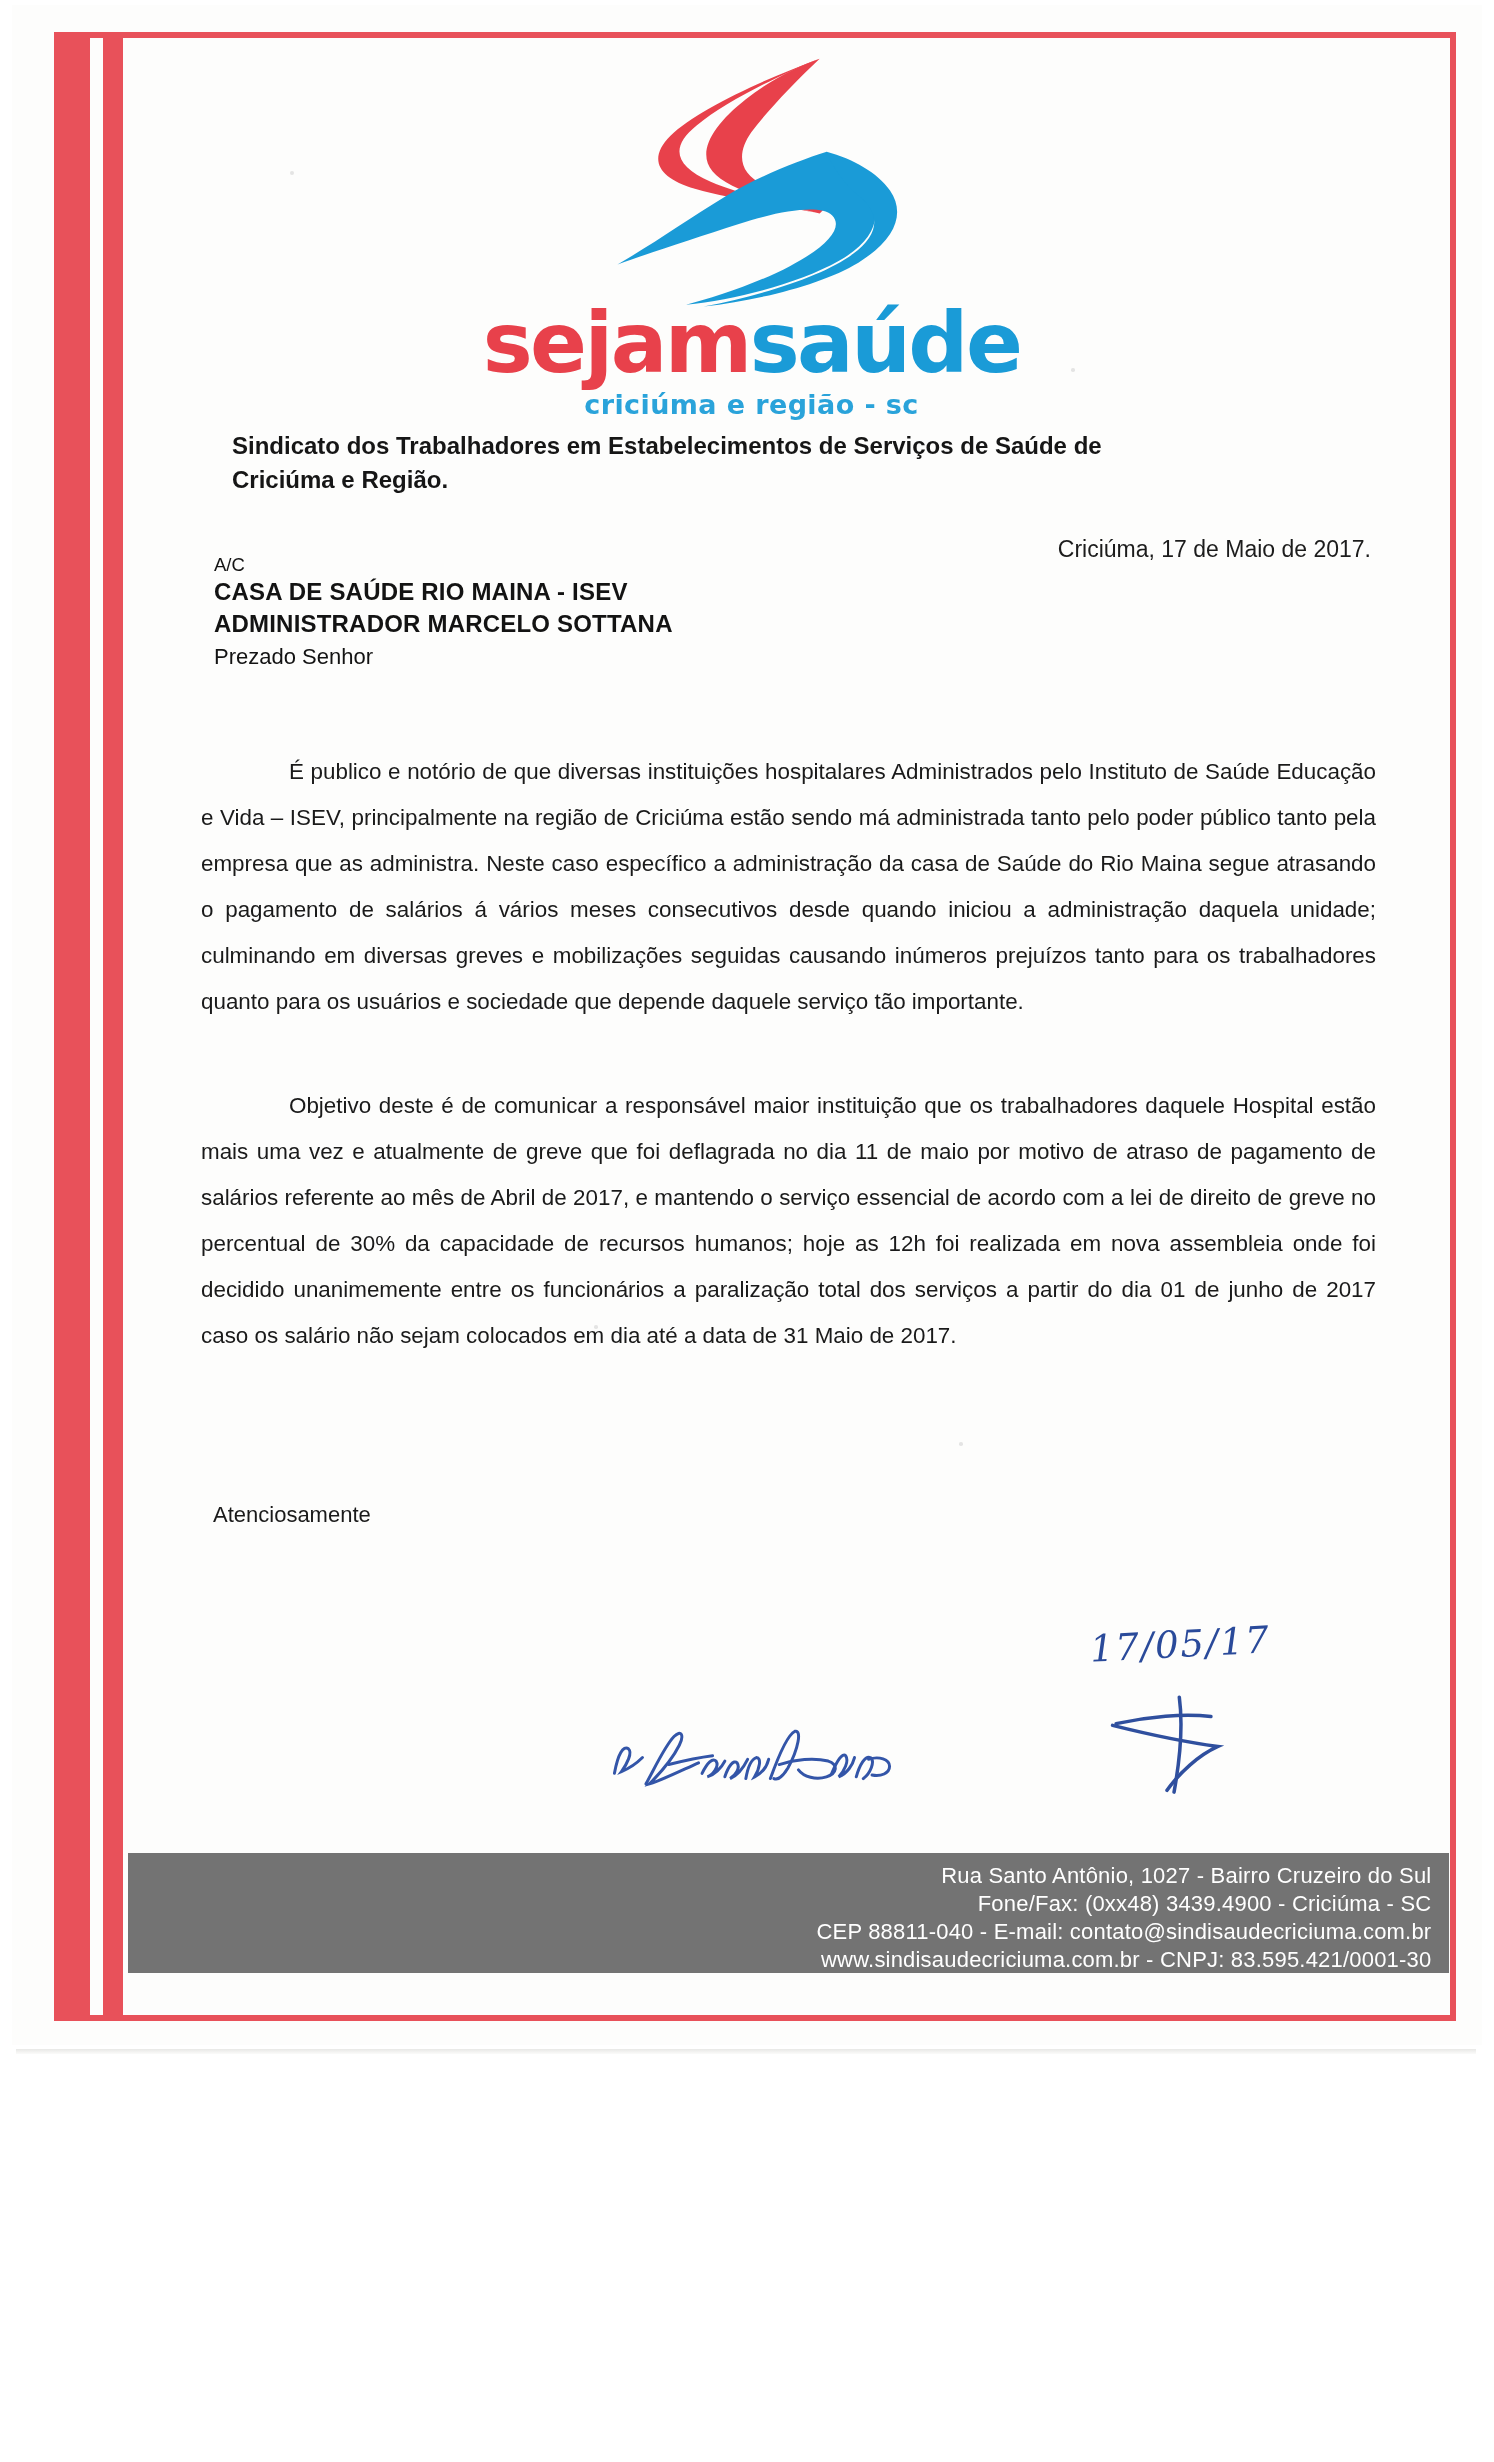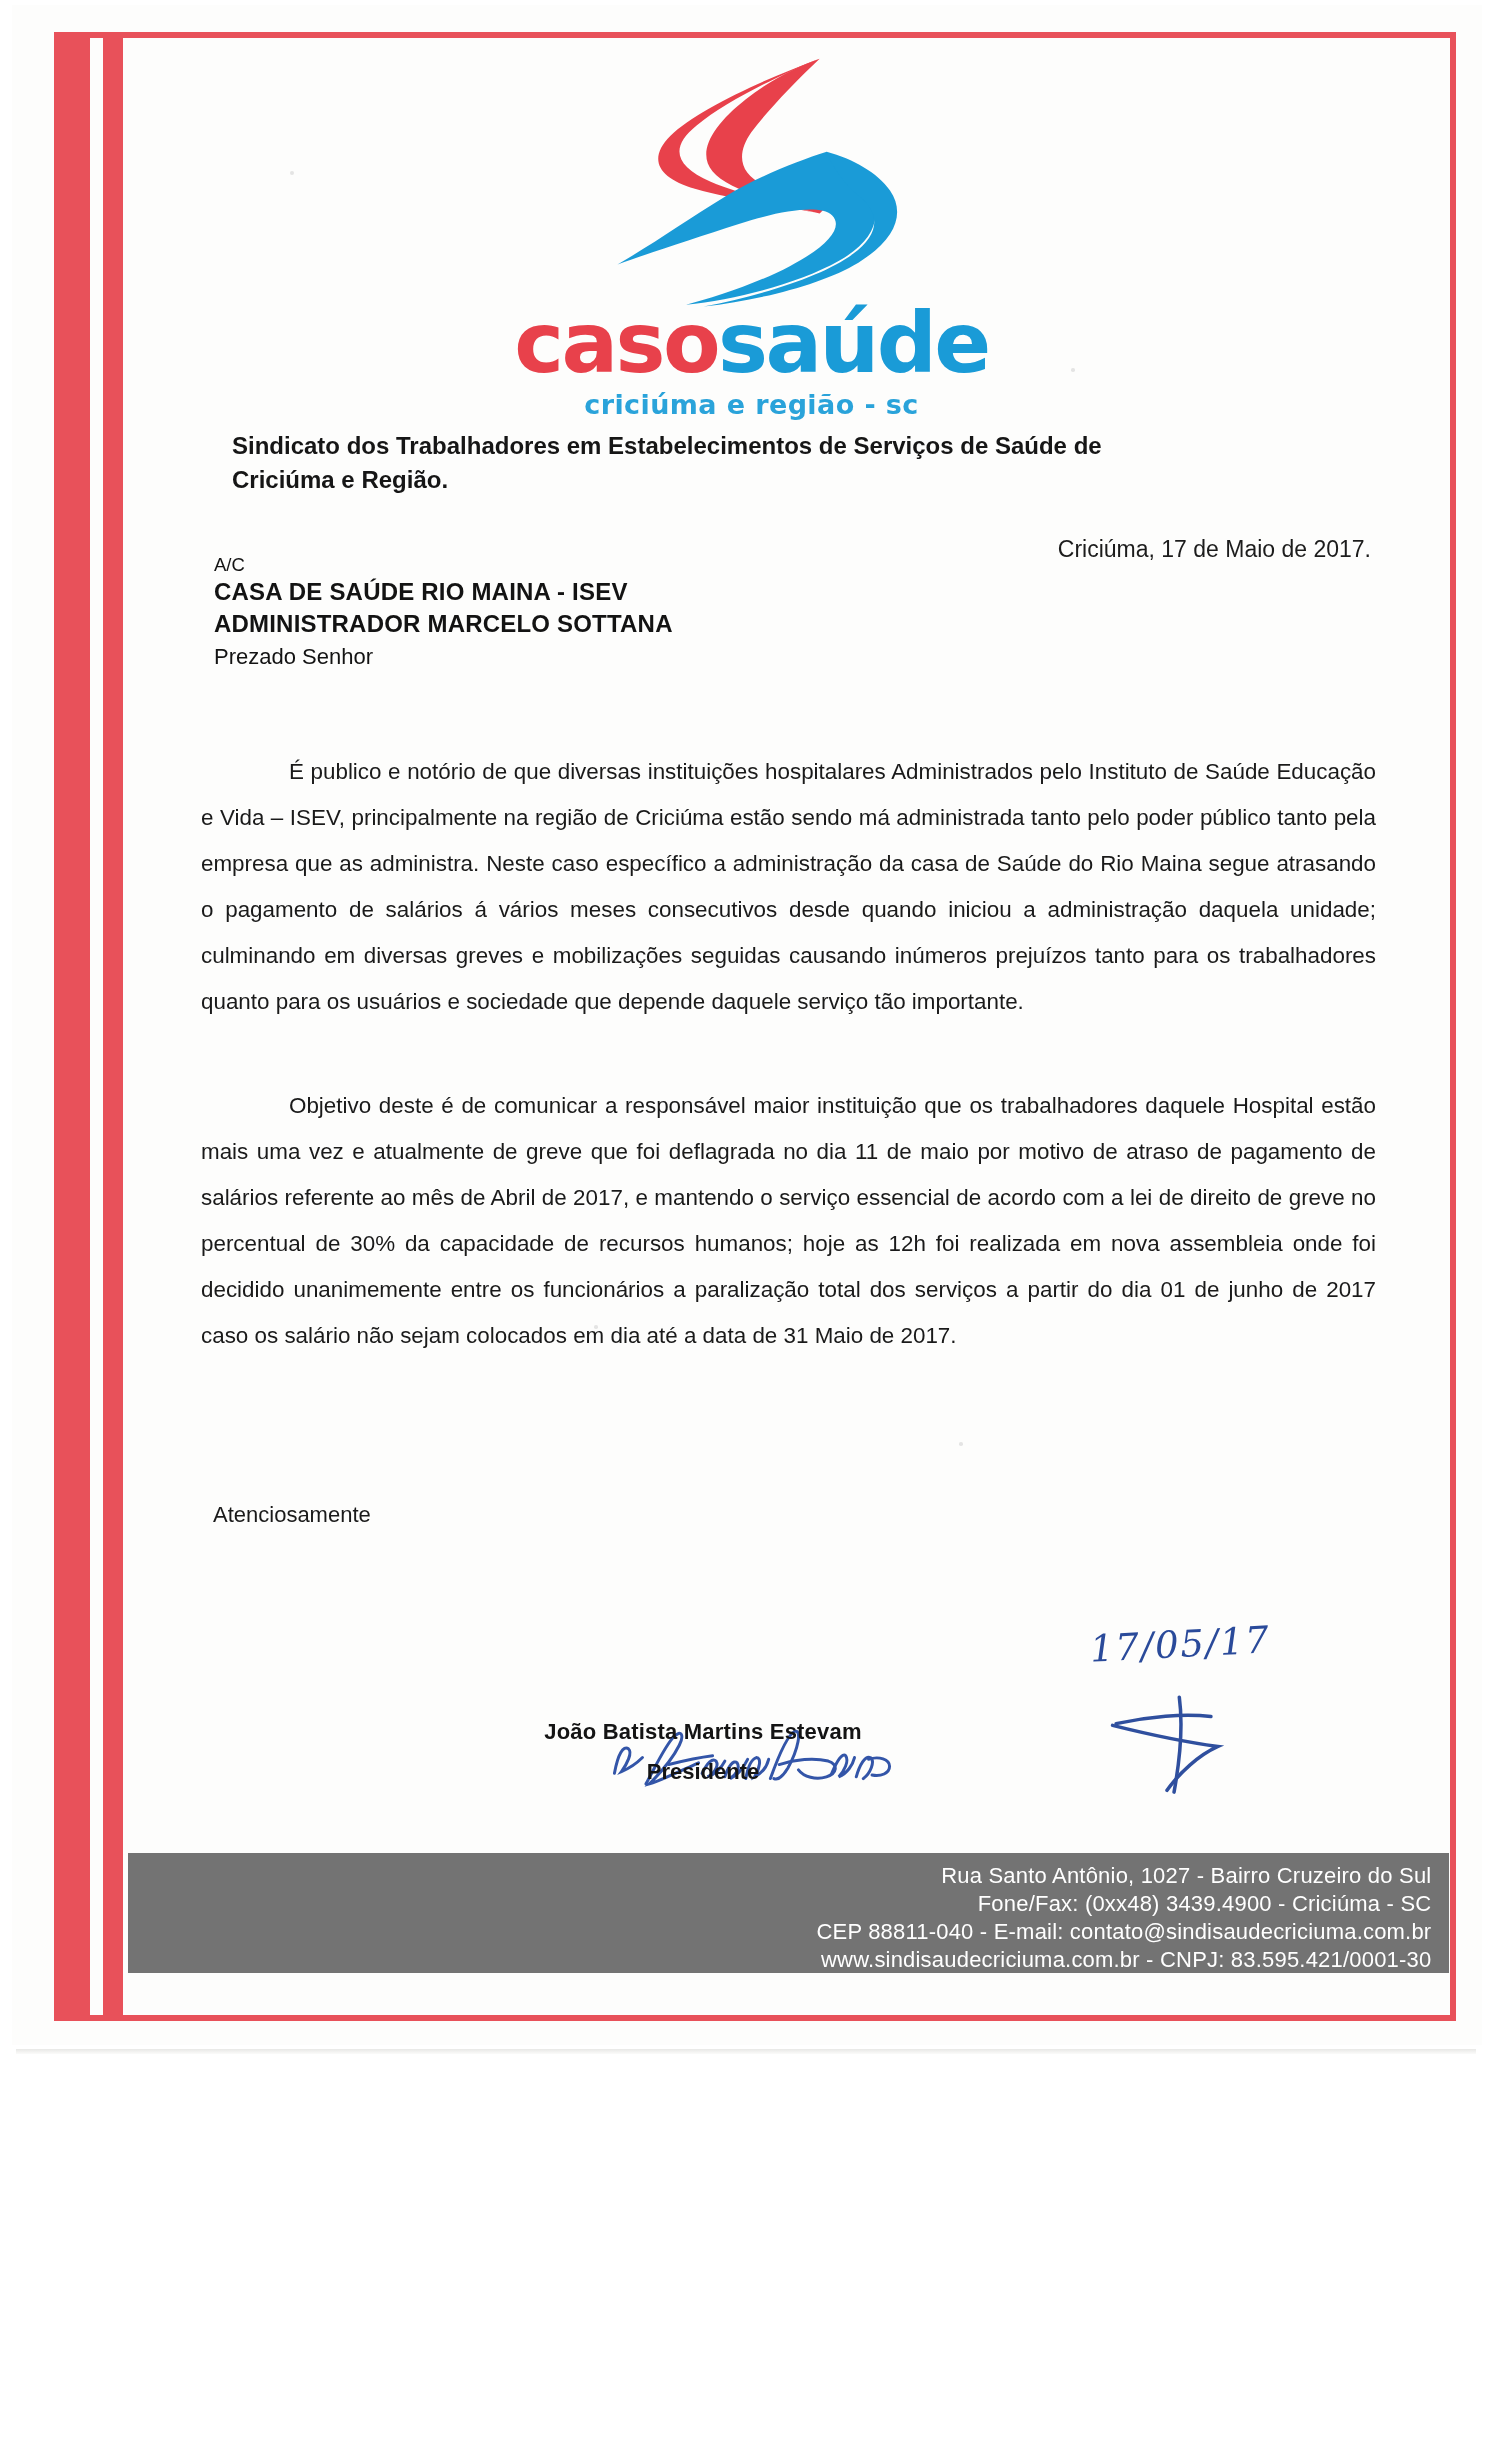--- a/index.html
+++ b/index.html
@@ -267,21 +267,21 @@
       <path d="M 300 118 C 268 128 222 146 186 168 C 140 196 104 222 62 246
                C 96 234 150 216 200 200 C 250 184 292 178 306 190
                C 320 204 300 226 258 248 C 220 268 170 284 140 292
                C 196 286 268 268 314 242 C 356 218 368 186 340 160
                C 322 142 308 126 300 118 Z" fill="#1a9bd7"></path>
       <path d="M 300 118 C 330 126 358 142 372 162 C 390 188 378 218 336 244
                C 296 268 228 286 160 294 C 232 280 298 258 330 234
                C 360 212 362 188 336 168 C 320 156 306 134 300 118 Z" fill="#1a9bd7"></path>
     </svg>
     <div class="logo-word">
-      <span class="red">caso</span><span class="blue">saúde</span>
+      <span class="red">sejam</span><span class="blue">saúde</span>
     </div>
     <div class="logo-sub">criciúma e região - sc</div>
   </div>
 
   <div class="doc-title">
     <span>Sindicato dos Trabalhadores em Estabelecimentos de Serviços de Saúde de</span>
     <span class="ln2">Criciúma e Região.</span>
   </div>
 
   <div class="date-line">Criciúma, 17 de Maio de 2017.</div>
@@ -308,24 +308,20 @@
       <path d="M 134 66 C 138 54 144 46 148 50 C 152 56 146 64 140 68 C 150 64 156 54 160 46"></path>
       <path d="M 158 68 C 160 56 164 46 170 44 C 176 44 174 56 168 66 C 176 62 182 54 184 46"></path>
       <path d="M 186 68 C 196 40 206 18 214 14 C 222 12 218 34 206 56 C 200 66 194 70 190 68"></path>
       <path d="M 196 52 C 214 46 236 44 252 48 C 264 52 262 62 250 66 C 238 70 224 66 218 58"></path>
       <path d="M 256 62 C 262 48 268 38 272 42 C 276 48 270 60 264 66 C 274 62 280 52 282 44"></path>
       <path d="M 284 66 C 288 52 294 42 300 44 C 306 48 300 62 292 68"></path>
       <path d="M 298 46 C 310 42 322 46 322 54 C 322 62 312 66 302 64"></path>
     </g>
   </svg>
 
-  <div class="sig-block">
-    <div class="sig-name">João Batista Martins Estevam</div>
-    <div class="sig-role">Presidente</div>
-  </div>
 
   <div class="hand-date">17/05/17</div>
   <svg class="hand-mark" width="202" height="132" viewBox="0 0 230 150">
     <g fill="none" stroke="#2f4f9e" stroke-width="4" stroke-linecap="round">
       <path d="M 20 72 C 60 82 110 92 140 96 C 118 106 96 126 82 146"></path>
       <path d="M 96 40 C 100 70 98 104 90 148"></path>
       <path d="M 24 70 C 60 62 102 58 132 62"></path>
     </g>
   </svg>
 

